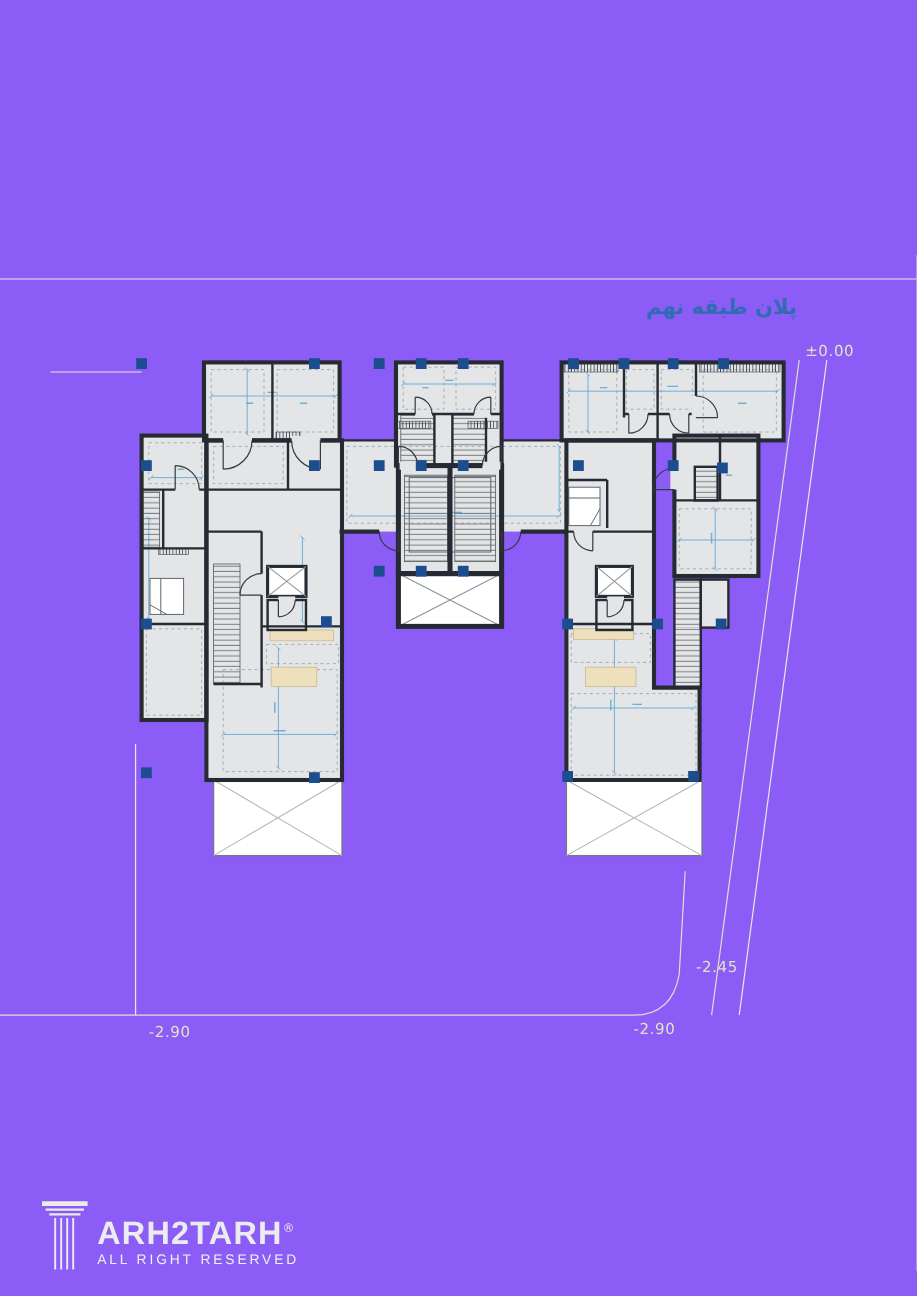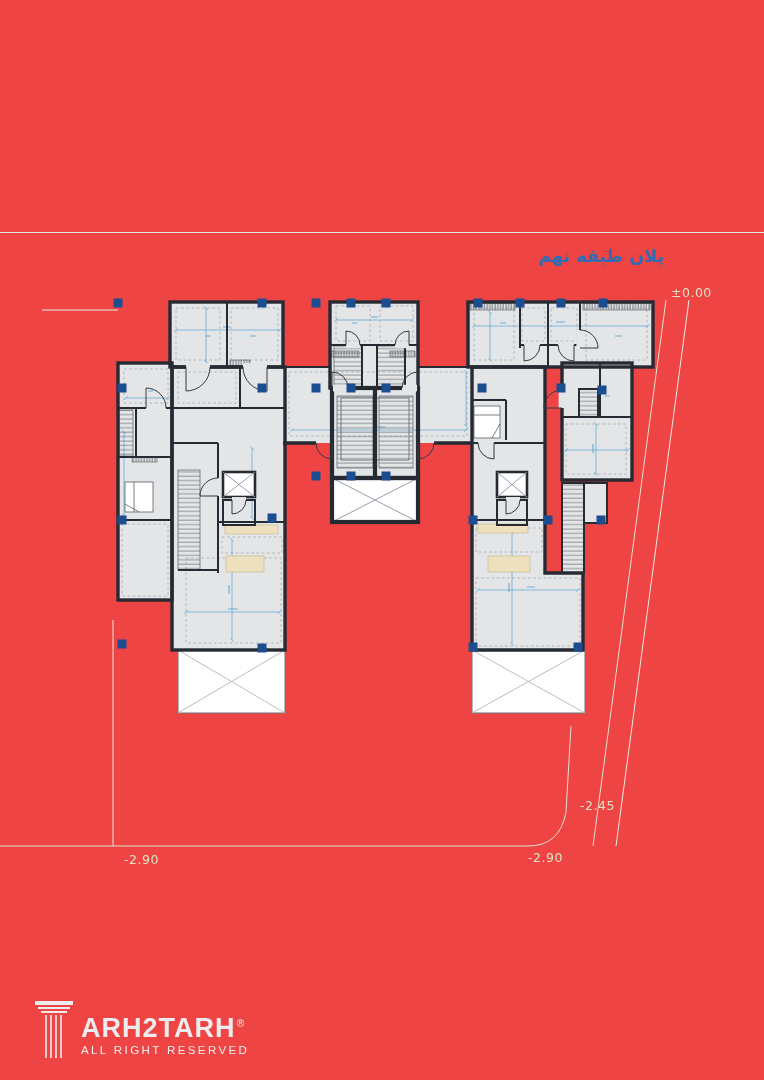--- a/index.html
+++ b/index.html
@@ -1,16 +1,16 @@
 <!DOCTYPE html>
 <html style="--wall: #262a33; --floor: #e3e5e6; --column: #1c4d8f; --dimension: #5aa5d6; --counter: #eee0bd; --title: #2f6cb3; --elevation_text: #dfe2c4;"><head>
 <meta charset="utf-8">
 <style>
   html,body{margin:0;padding:0;background:#fff;}
-  #sheet{position:relative;width:764px;height:1080px;background:#ef4444;overflow:hidden;
+  #sheet{position:relative;width:764px;height:1080px;background:#8b5cf6;overflow:hidden;
          font-family:"DejaVu Sans",sans-serif;}
   svg text{font-family:"DejaVu Sans",sans-serif;}
 
   
   .floor{fill:var(--floor,#e3e5e6);}
   .gap{fill:var(--floor,#e3e5e6);stroke:none;}
   .wall-thick{fill:none;stroke:var(--wall,#262a33);stroke-width:3.4;}
   .wall-main{fill:none;stroke:var(--wall,#262a33);stroke-width:4.2;}
   .wall-thin{fill:none;stroke:var(--wall,#262a33);stroke-width:2;}
   .col{fill:var(--column,#1c4d8f);}

